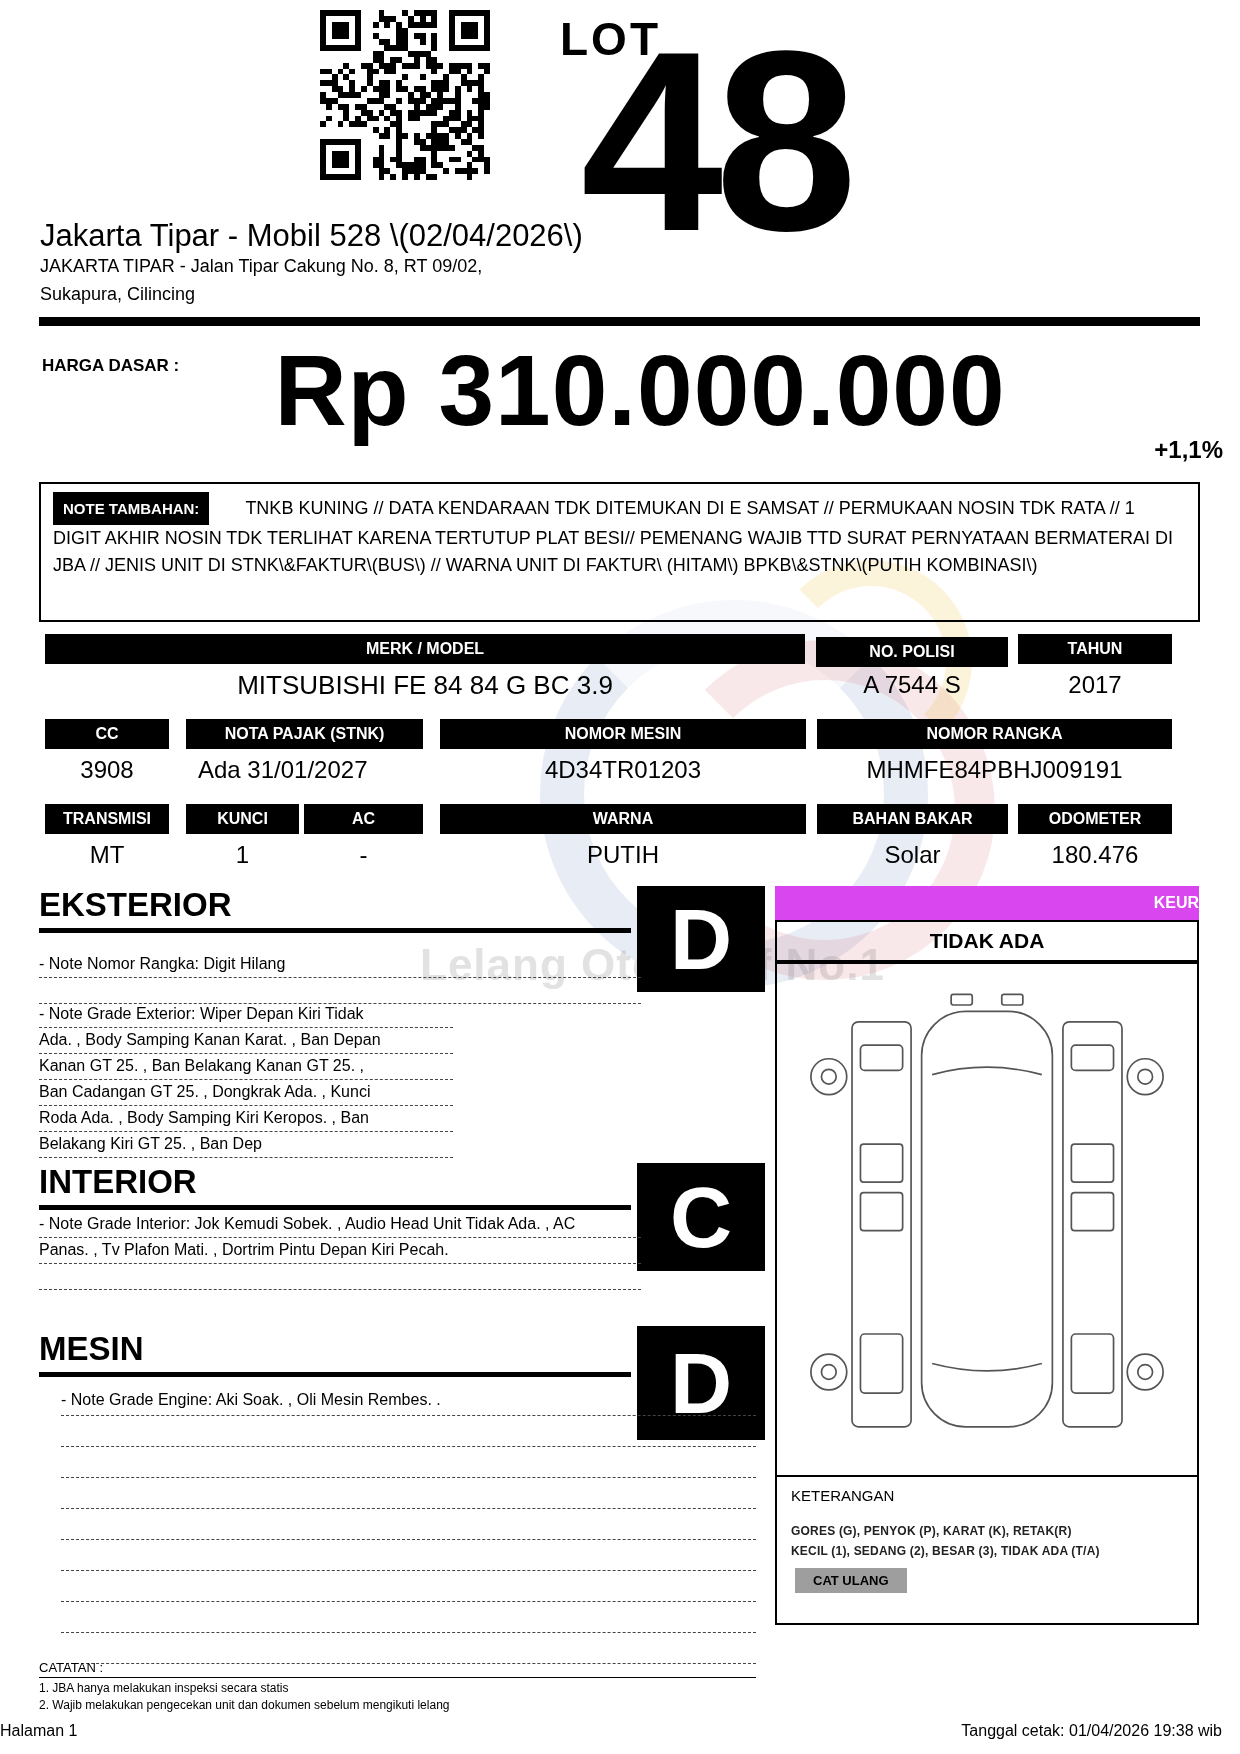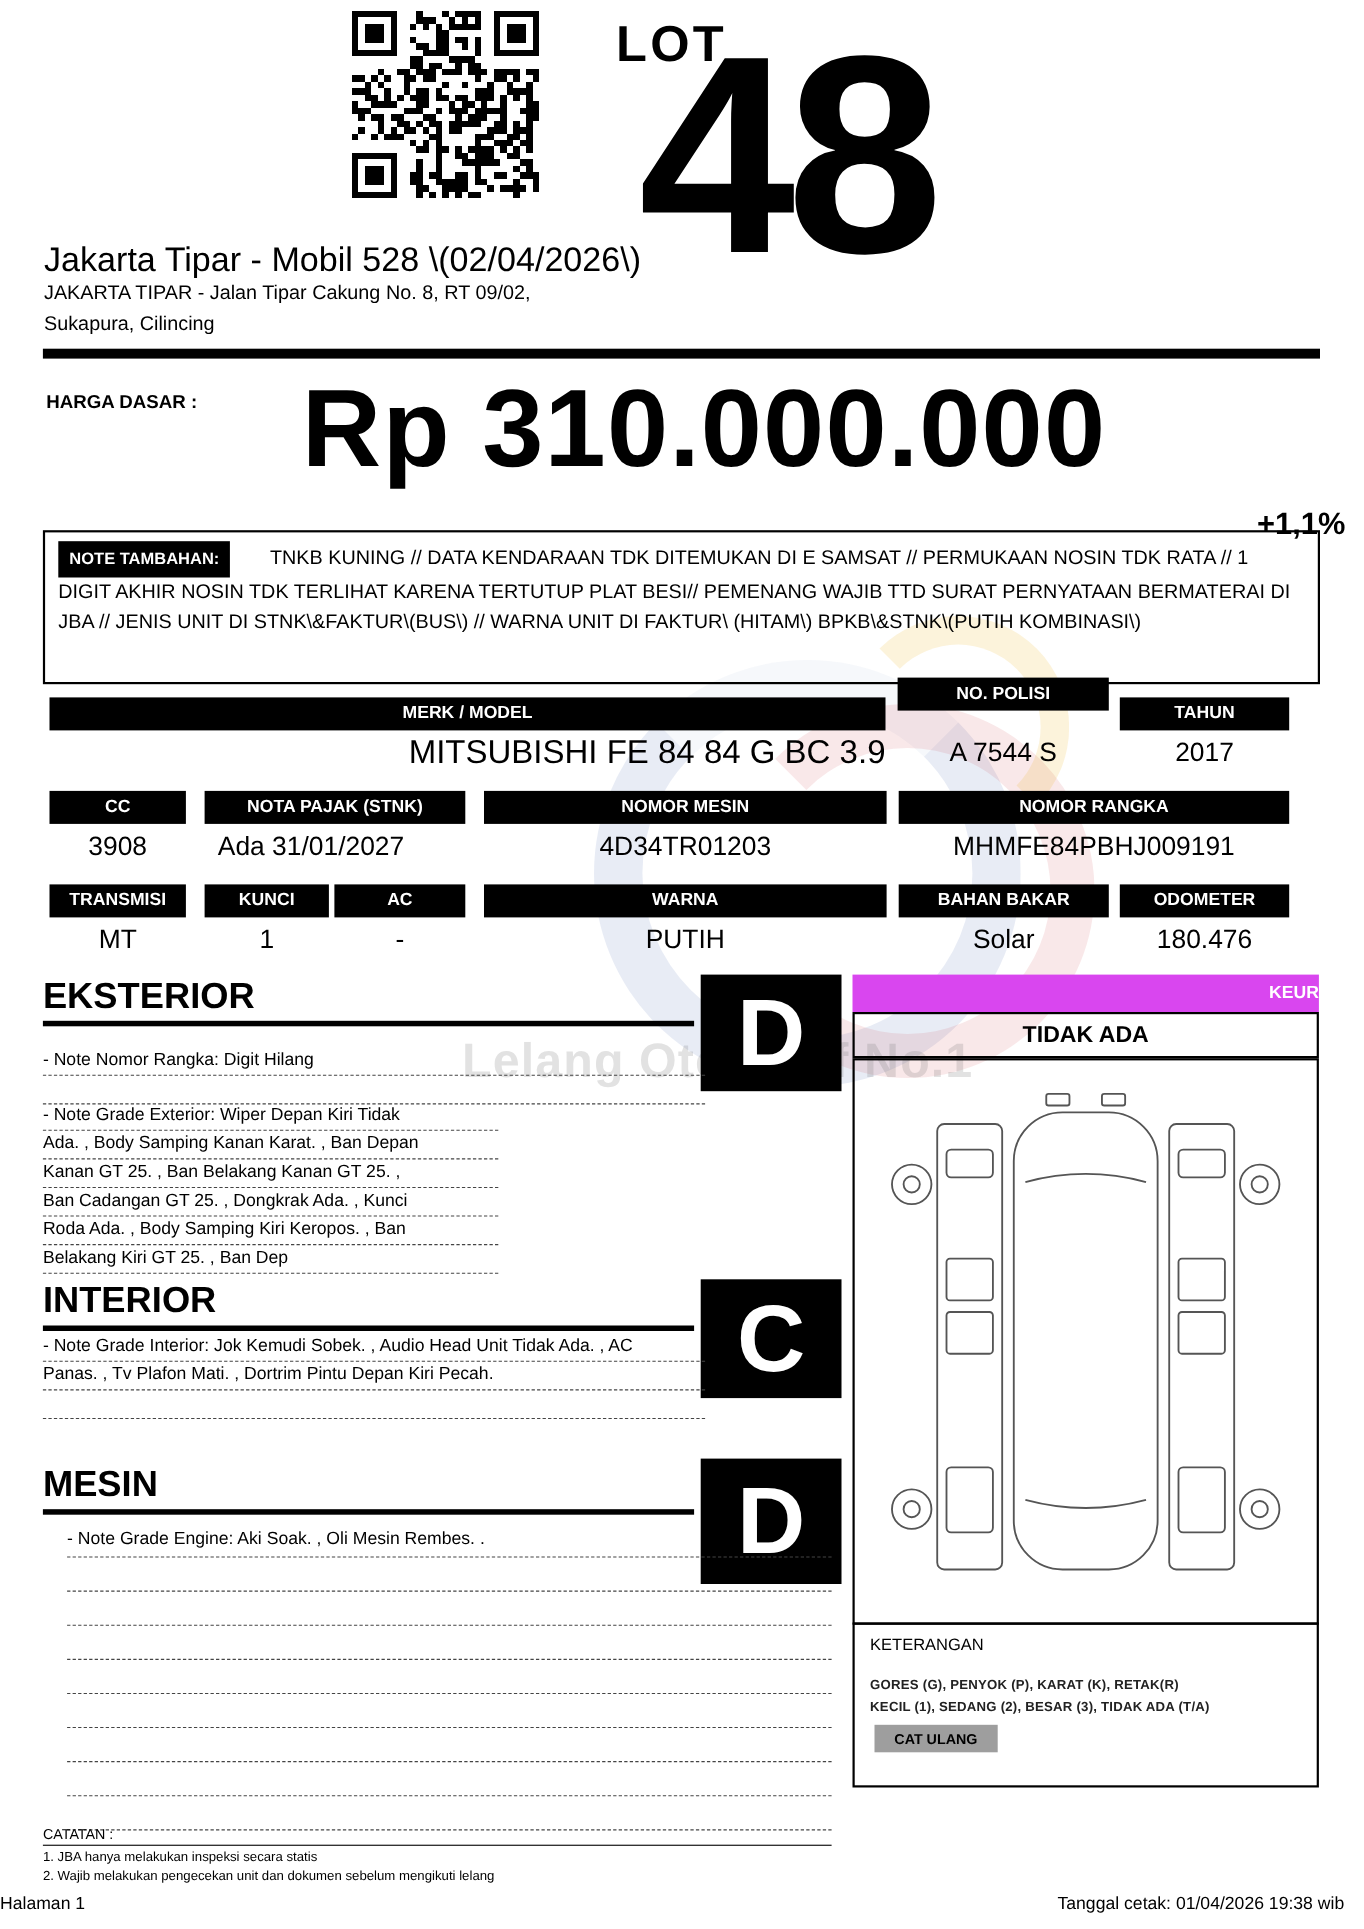--- a/index.html
+++ b/index.html
@@ -12,32 +12,32 @@
   .lot-number{left:535px;top:34px;width:360px;text-align:center;font-size:256px;
               font-weight:bold;line-height:.84;letter-spacing:-8px;}
   .title{left:40px;top:218px;font-size:31px;}
   .addr{left:40px;font-size:18px;}
   .a1{top:256px}.a2{top:284px}
   .divider{left:39px;top:317px;width:1161px;height:9px;background:#000;}
 
   .price-label{left:42px;top:356px;font-size:17px;font-weight:bold;}
   .price-amount{left:120px;top:340px;width:1040px;text-align:center;font-size:100px;
                 font-weight:bold;line-height:1;letter-spacing:1px;}
-  .price-change{right:17px;top:460px;font-size:28px;font-weight:bold;}
+  .price-change{right:17px;top:436px;font-size:24px;font-weight:bold;}
 
   .note-box{left:39px;top:482px;width:1161px;min-height:140px;border:2px solid #000;
             padding:8px 12px;font-size:18px;line-height:27px;box-sizing:border-box;}
   .note-label{display:inline-block;background:#000;color:#fff;font-weight:bold;
               font-size:15px;padding:3px 10px;margin-right:36px;}
 
   .th{position:absolute;height:30px;line-height:30px;background:#000;color:#fff;
       font-weight:bold;font-size:16px;text-align:center;}
   .td{position:absolute;height:40px;line-height:40px;font-size:24px;text-align:center;}
   .td-left{text-align:left;padding-left:12px;box-sizing:border-box;}
-  .merk-val{font-size:30px;text-align:right;}
+  .merk-val{font-size:26px;}
 
   .section-title{left:39px;width:592px;font-size:33px;font-weight:bold;
                  border-bottom:5px solid #000;padding-bottom:4px;}
   .grade-box{left:637px;width:128px;background:#000;color:#fff;display:flex;
              align-items:center;justify-content:center;font-size:86px;font-weight:bold;}
 
   .keur-bar{left:775px;top:886px;width:424px;height:34px;background:#d946ef;color:#fff;
             font-weight:bold;font-size:16px;text-align:right;line-height:34px;}
   .keur-value{left:775px;top:920px;width:424px;height:42px;border:2px solid #000;
               text-align:center;font-size:21px;font-weight:bold;line-height:38px;box-sizing:border-box;}
@@ -404,21 +404,21 @@
   <div class="addr a2">Sukapura, Cilincing</div>
   <div class="divider"></div>
 
   <div class="price-label">HARGA DASAR :</div>
   <div class="price-amount">Rp 310.000.000</div>
   <div class="price-change">+1,1%</div>
 
   <div class="note-box"><span class="note-label">NOTE TAMBAHAN:</span><span>TNKB KUNING // DATA KENDARAAN TDK DITEMUKAN DI E SAMSAT // PERMUKAAN NOSIN TDK RATA // 1 DIGIT AKHIR NOSIN TDK TERLIHAT KARENA TERTUTUP PLAT BESI// PEMENANG WAJIB TTD SURAT PERNYATAAN BERMATERAI DI JBA // JENIS UNIT DI STNK\&amp;FAKTUR\(BUS\) // WARNA UNIT DI FAKTUR\ (HITAM\) BPKB\&amp;STNK\(PUTIH KOMBINASI\)</span></div>
 
   <div class="th" style="left:45px;top:634px;width:760px">MERK / MODEL</div>
-  <div class="th" style="left:816px;top:616px;width:192px">NO. POLISI</div>
+  <div class="th" style="left:816px;top:637px;width:192px">NO. POLISI</div>
   <div class="th" style="left:1018px;top:634px;width:154px">TAHUN</div>
   <div class="td merk-val" style="left:45px;top:665px;width:760px">MITSUBISHI FE 84 84 G BC 3.9</div>
   <div class="td" style="left:816px;top:665px;width:192px">A 7544 S</div>
   <div class="td" style="left:1018px;top:665px;width:154px">2017</div>
 
   <div class="th" style="left:45px;top:719px;width:124px">CC</div>
   <div class="th" style="left:186px;top:719px;width:237px">NOTA PAJAK (STNK)</div>
   <div class="th" style="left:440px;top:719px;width:366px">NOMOR MESIN</div>
   <div class="th" style="left:817px;top:719px;width:355px">NOMOR RANGKA</div>
   <div class="td" style="left:45px;top:750px;width:124px">3908</div>

